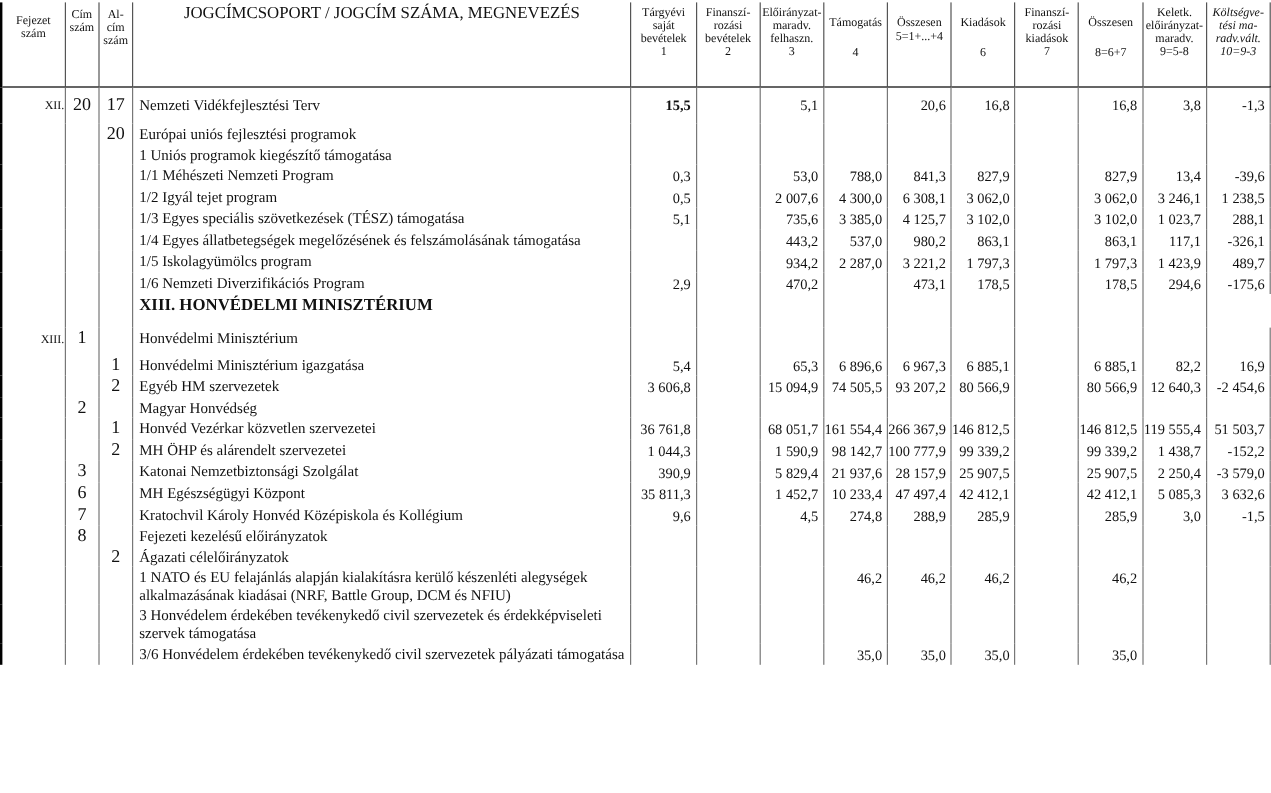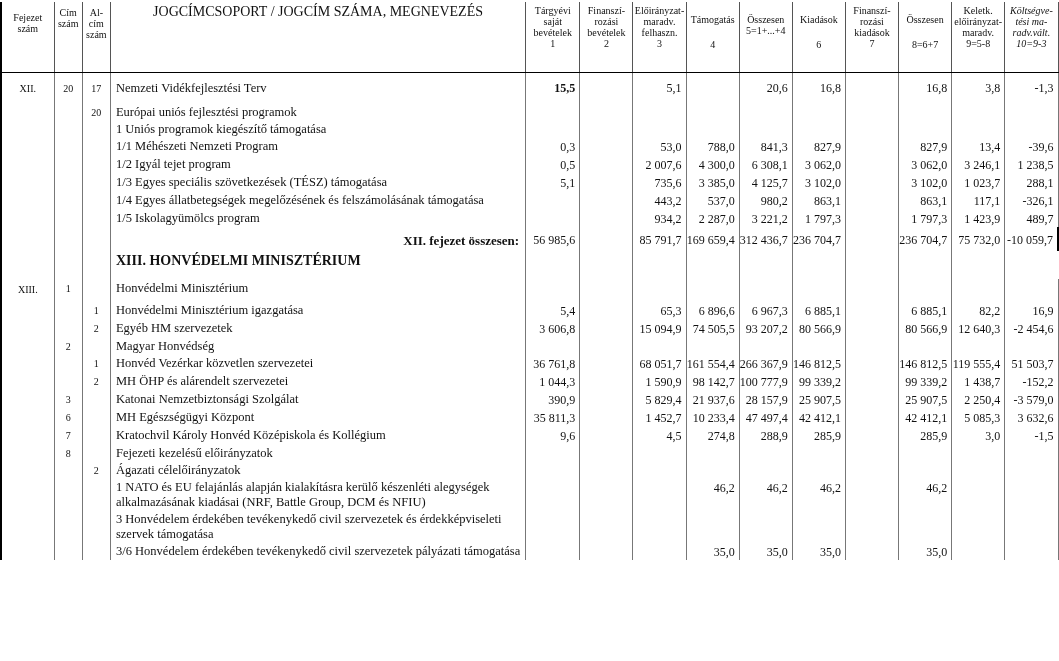--- a/index.html
+++ b/index.html
@@ -19,22 +19,22 @@
     border-bottom: 1.5px solid #000;
   }
   thead th.first { border-left: 2px solid #000; }
   thead th.title { font-size: 14px; line-height: 16px; padding-top: 2px; }
   thead th.last { border-right: 1px solid #555; font-style: italic; }
   .hnum { display: block; }
   
   tbody td { font-size: 12.5px; line-height: 15px; }
   .vl { border-left: 1px solid #777; }
   .vlfirst { border-left: 2px solid #000; }
-  .fej { font-size: 10px; text-align: center; padding-top: 3px; }
-  .cim, .alc { font-size: 10px; text-align: center; padding-top: 2px; }
+  .fej { font-size: 10px; text-align: right; padding-top: 3px; }
+  .cim, .alc { font-size: 15px; text-align: center; padding-top: 2px; }
   .name { padding-left: 5px; padding-top: 2px; padding-right: 4px; }
   .num { text-align: right; padding-right: 4px; padding-top: 3px; font-size: 12px; white-space: nowrap; }
   .total-label { text-align: right; font-weight: bold; font-size: 13px; padding-right: 6px; padding-top: 6px; }
   .section-title { font-weight: bold; font-size: 14px; padding-left: 5px; padding-top: 2px; }
 </style>
 </head>
 <body>
 
 <table>
   <colgroup>
@@ -193,38 +193,38 @@
         <td class="vl num"></td>
         <td class="vl num">934,2</td>
         <td class="vl num">2 287,0</td>
         <td class="vl num">3 221,2</td>
         <td class="vl num">1 797,3</td>
         <td class="vl num"></td>
         <td class="vl num">1 797,3</td>
         <td class="vl num">1 423,9</td>
         <td class="vl num" style="border-right: 1px solid rgb(119, 119, 119);">489,7</td>
       </tr>
+      <tr>
+        <td class="vlfirst fej"></td>
+        <td class="vl cim"></td>
+        <td class="vl alc"></td>
+        <td class="vl name">1/6 Nemzeti Diverzifikációs Program</td>
+        <td class="vl num">2,9</td>
+        <td class="vl num"></td>
+        <td class="vl num">470,2</td>
+        <td class="vl num"></td>
+        <td class="vl num">473,1</td>
+        <td class="vl num">178,5</td>
+        <td class="vl num"></td>
+        <td class="vl num">178,5</td>
+        <td class="vl num">294,6</td>
+        <td class="vl num" style="border-right: 1px solid rgb(119, 119, 119);">-175,6</td>
+      </tr>
     </tbody>
   <tbody id="tbody-total">
-    <tr style="height:24px">
-      <td class="vlfirst"></td>
-      <td class="vl"></td>
-      <td class="vl"></td>
-      <td class="vl total-label">XII. fejezet összesen:</td>
-      <td class="vl num" style="padding-top:6px">56 985,6</td>
-      <td class="vl num" style="padding-top:6px"></td>
-      <td class="vl num" style="padding-top:6px">85 791,7</td>
-      <td class="vl num" style="padding-top:6px">169 659,4</td>
-      <td class="vl num" style="padding-top:6px">312 436,7</td>
-      <td class="vl num" style="padding-top:6px">236 704,7</td>
-      <td class="vl num" style="padding-top:6px"></td>
-      <td class="vl num" style="padding-top:6px">236 704,7</td>
-      <td class="vl num" style="padding-top:6px">75 732,0</td>
-      <td class="vl num" style="padding-top:6px;border-right:2px solid #000">-10 059,7</td>
-    </tr>
     <tr style="height:28px">
       <td class="vlfirst"></td>
       <td class="vl"></td>
       <td class="vl"></td>
       <td class="vl section-title">XIII. HONVÉDELMI MINISZTÉRIUM</td>
       <td class="vl"></td>
       <td class="vl"></td>
       <td class="vl"></td>
       <td class="vl"></td>
       <td class="vl"></td>

